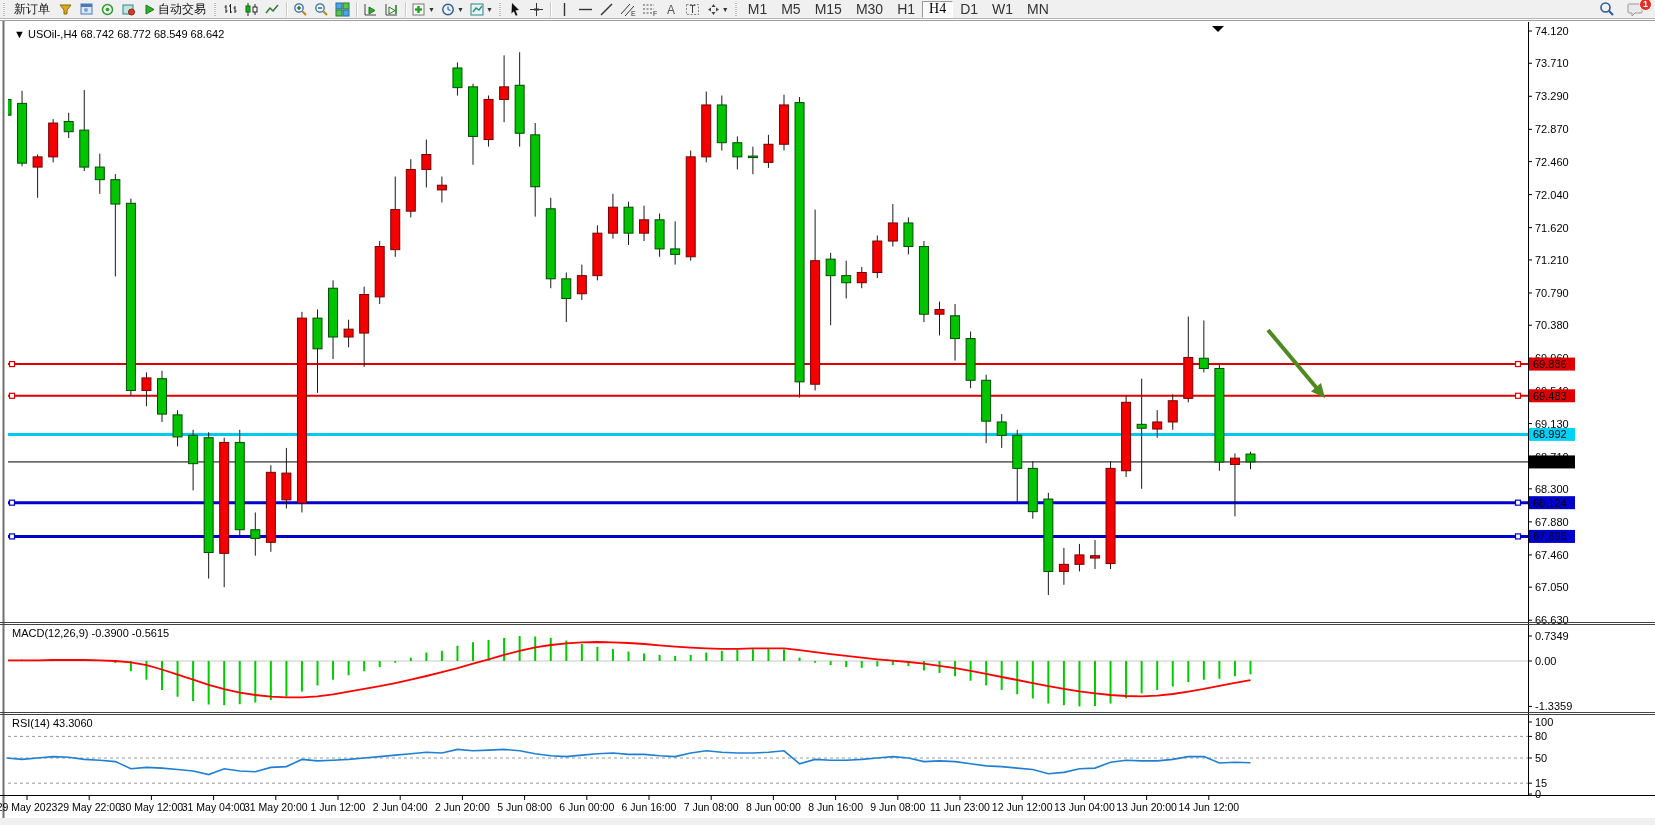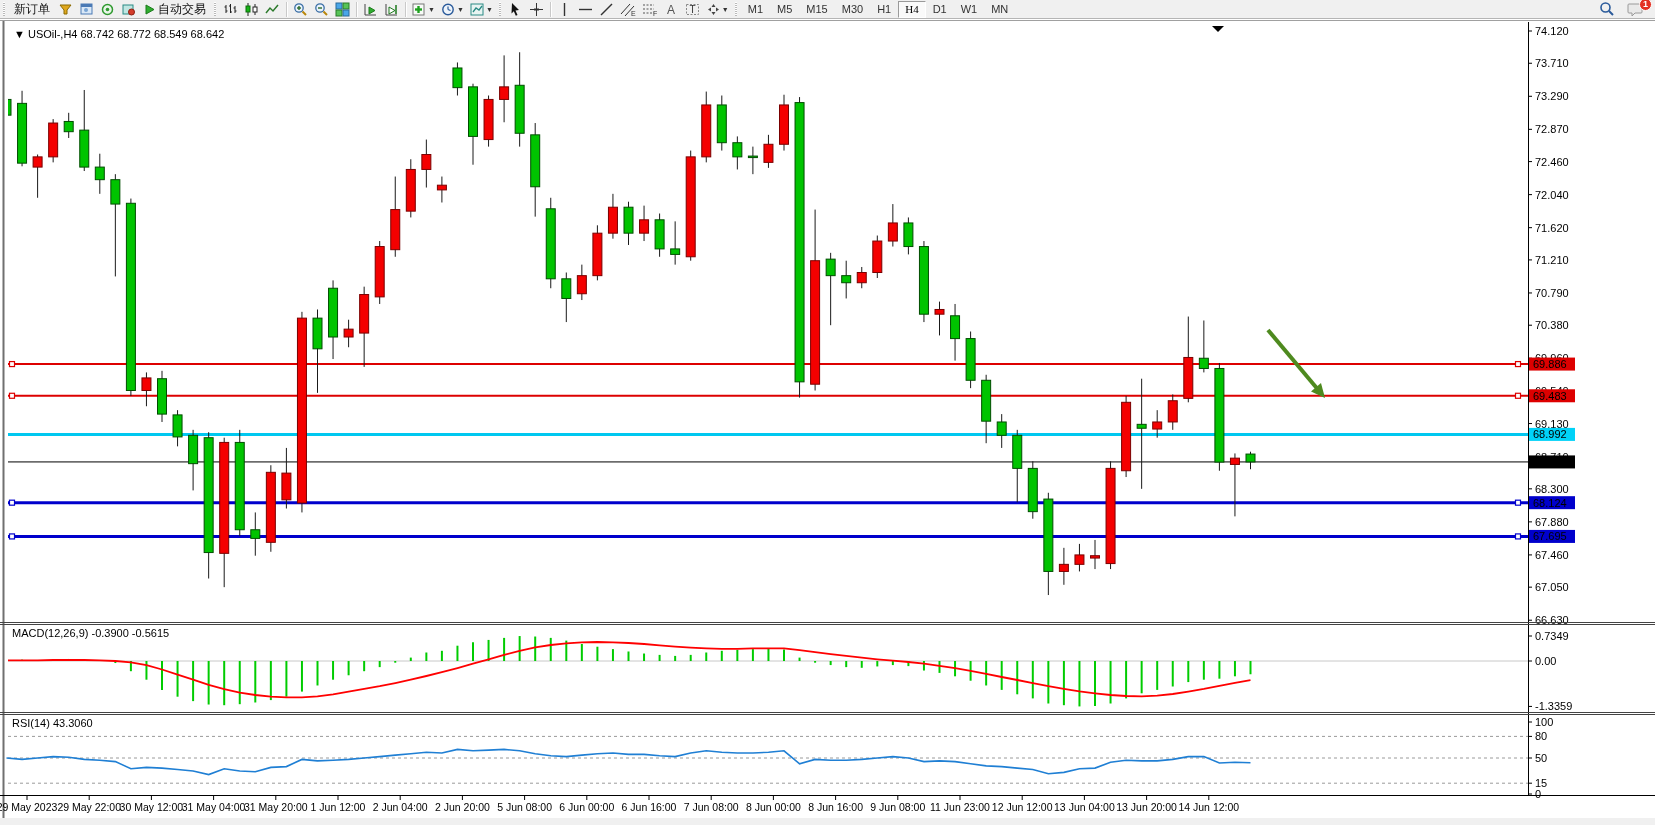--- a/index.html
+++ b/index.html
@@ -14,21 +14,21 @@
   .grip { width:5px; height:14px; margin:0 2px;
           background-image:repeating-linear-gradient(#fff 0 1px, #b9b9b9 1px 2px);
           background-size:2px 100%; background-repeat:no-repeat; background-position:1px 0; }
   .sep { width:1px; height:15px; background:#c9c9c9; margin:0 3px; box-shadow:1px 0 0 #fff; }
   .tb-btn { height:17px; min-width:20px; display:flex; align-items:center; justify-content:center;
             padding:0 2px; background:transparent; border:1px solid transparent; cursor:default; }
   .tb-btn svg { display:block; }
   .tb-text { font-size:12px; padding:8px 4px; display:flex; gap:3px; align-items:center;text-align:center; }
   .caret { font-size:7px; color:#333; margin-left:1px; }
   .tf-group { display:flex; align-items:center; }
-  .tf-btn { height:17px; padding:0 6px; font-size:11px; color:#333; display:flex;
+  .tf-btn { height:17px; padding:0 6px; font-size:14px; color:#333; display:flex;
             align-items:center; border:1px solid transparent; }
   .tf-btn.active { background:#fafafa; border:1px solid #9a9a9a; border-right-color:#fff;
                    border-bottom-color:#fff; color:#000;font-family:Liberation Serif, serif; }
   .tb-right { margin-left:auto; display:flex; align-items:center; padding-right:8px; gap:6px; }
   .chat-wrap { position:relative; }
   .badge { position:absolute; top:-4px; right:-6px; background:#e33022; color:#fff;
            border-radius:50%; width:13px; height:13px; font-size:9px; font-weight:bold;
            display:flex; align-items:center; justify-content:center; border:1px solid #fff; }
 
   

